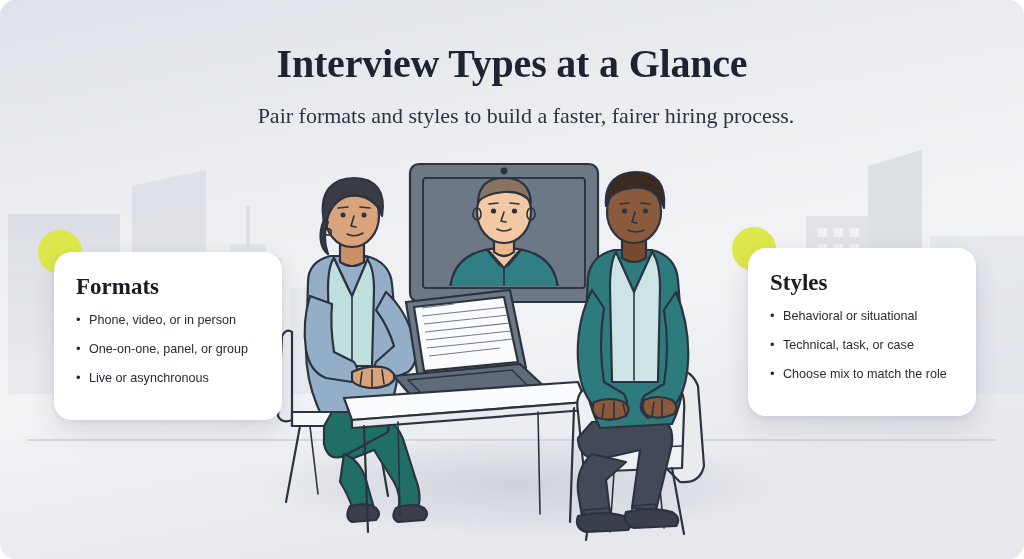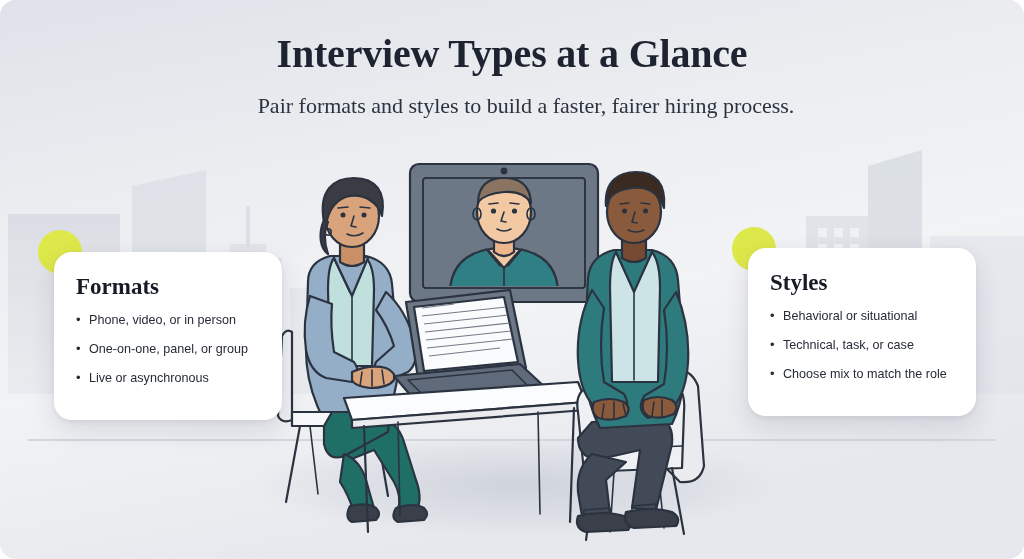--- a/index.html
+++ b/index.html
@@ -17,21 +17,21 @@
     background: linear-gradient(160deg, #dfe2e9 0%, #e4e7ec 18%, #eceef1 42%, #f1f2f4 62%, #eceef1 84%, #e6e8ed 100%);
     font-family: "Liberation Sans", "DejaVu Sans", sans-serif;
   }
 
   
   .city { position: absolute; inset: 0; pointer-events: none; }
 
   
   .header {
     position: absolute;
-    left: 0; right: 0; top: 32px;
+    left: 0; right: 0; top: 42px;
     text-align: center;
     z-index: 6;
   }
   .title {
     margin: 0;
     font-family: "Liberation Serif", "DejaVu Serif", serif;
     font-weight: 700;
     font-size: 40px;
     letter-spacing: -0.2px;
     color: #1d2330;

